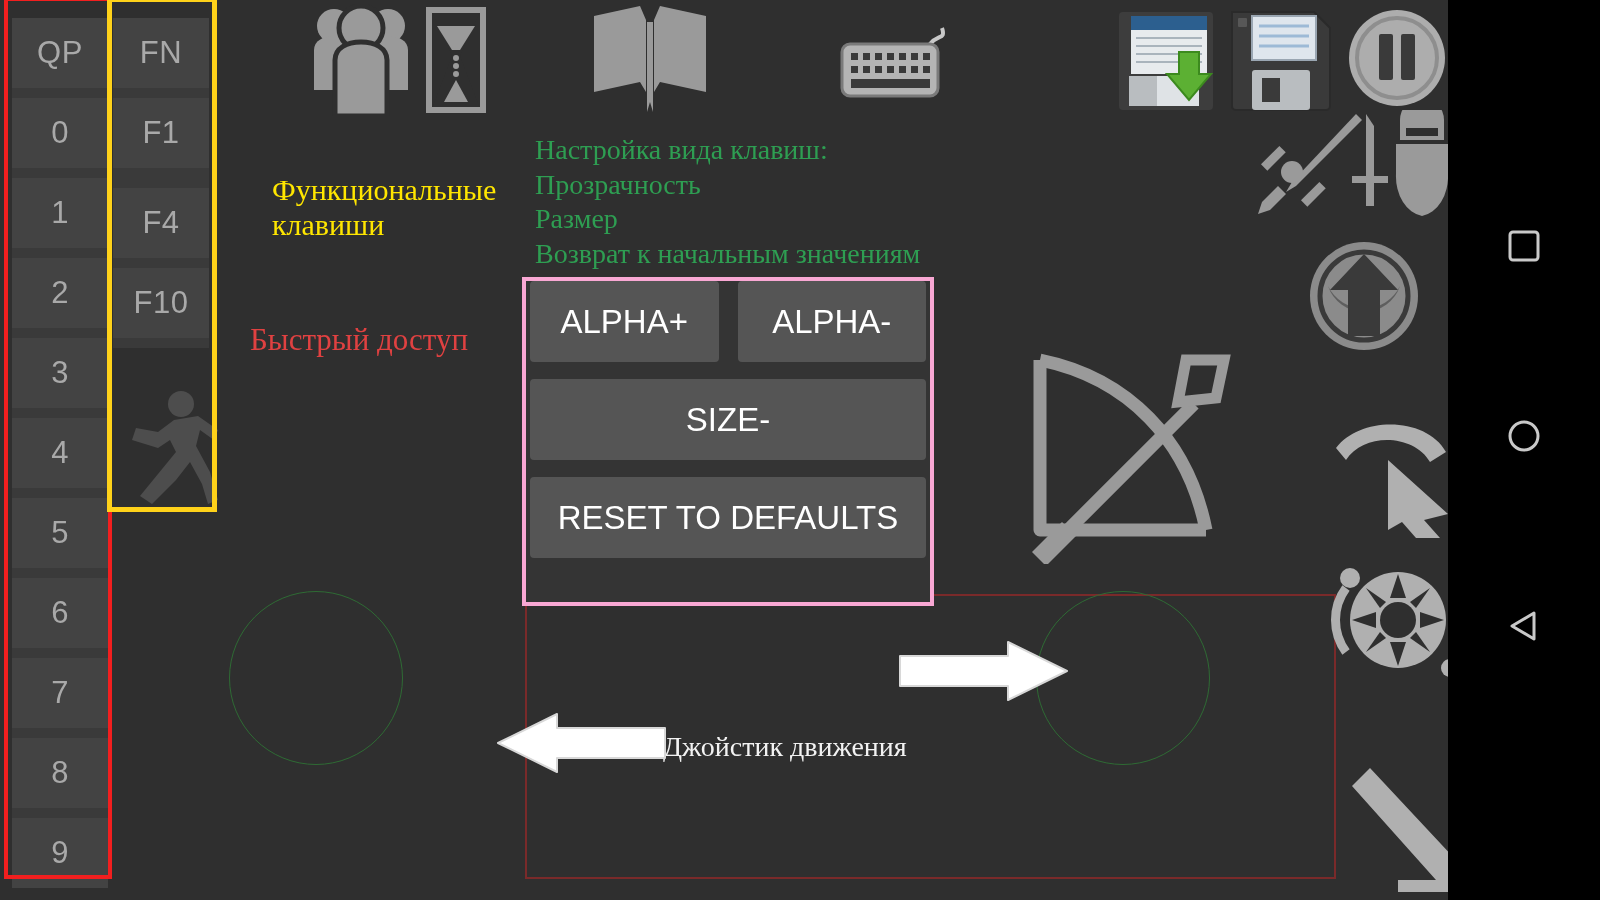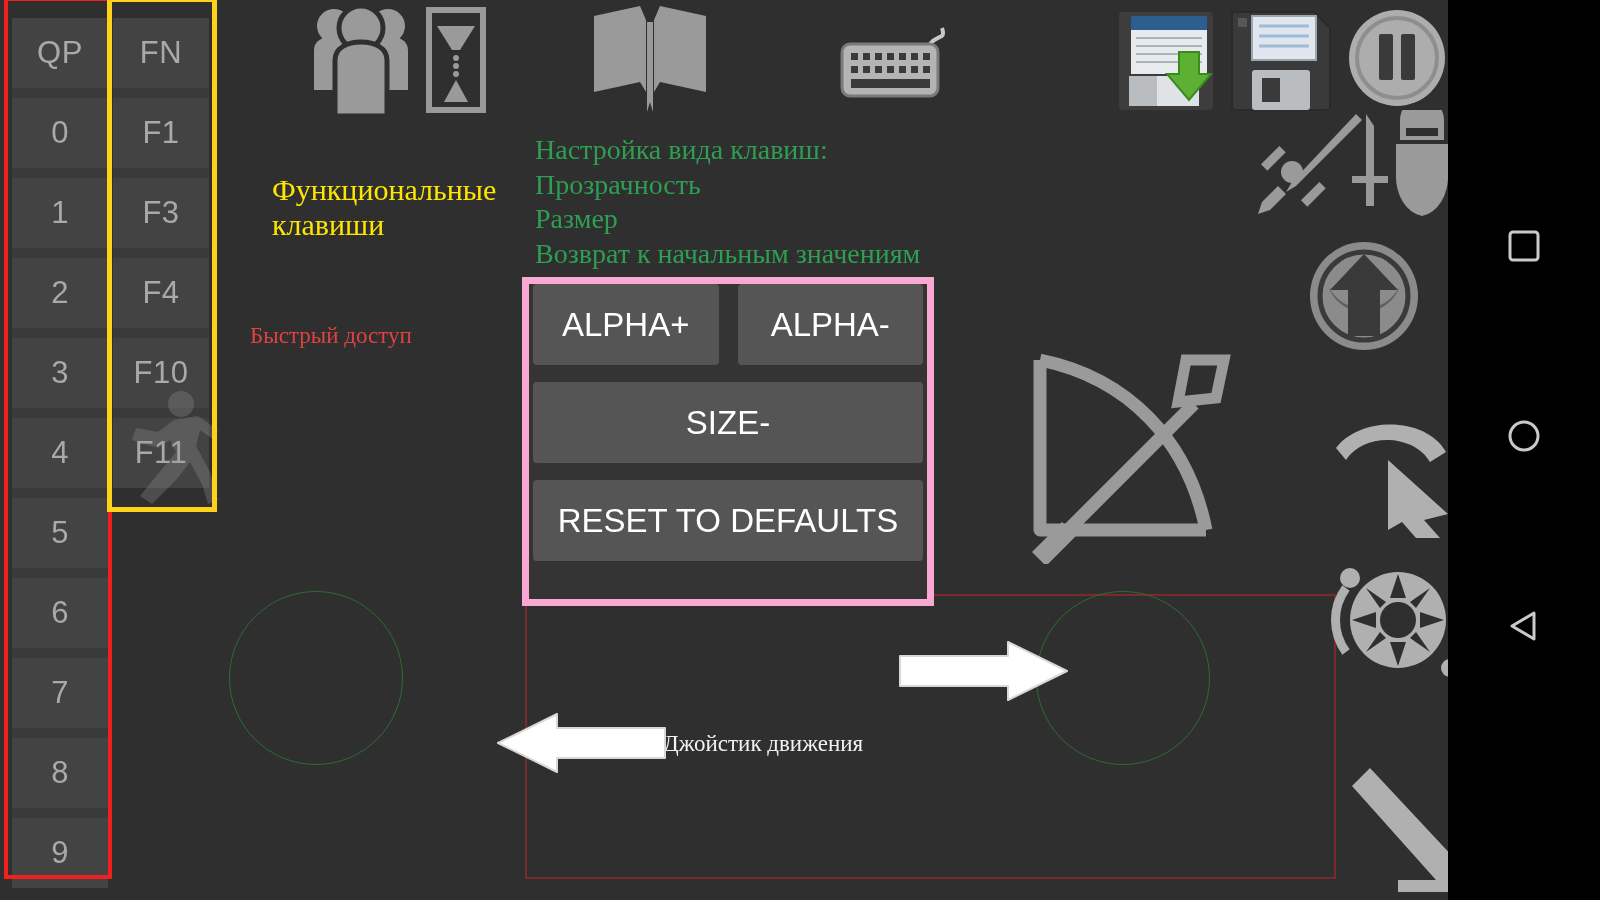--- a/index.html
+++ b/index.html
@@ -21,28 +21,28 @@
 
   
   .annbox{position:absolute;box-sizing:border-box;pointer-events:none;}
   #redbox{left:4px;top:-3px;width:108px;height:882px;border:4px solid #f21f1f;}
   #yellowbox{left:107px;top:-3px;width:110px;height:515px;border:5px solid #ffd21a;}
   #faintredbox{left:525px;top:594px;width:811px;height:285px;border:2px solid #7a2a2a;}
 
   
   .ann{position:absolute;font-family:"Liberation Serif",serif;white-space:pre-line;line-height:1.18;}
   #ann-func{left:272px;top:172px;color:#ffe600;font-size:30px;width:250px;}
-  #ann-quick{left:250px;top:322px;color:#e04141;font-size:23px;text-align:right;}
+  #ann-quick{left:250px;top:322px;color:#e04141;font-size:31px;text-align:right;}
   #ann-green{left:527px;top:133px;color:#2e9e52;font-size:28px;line-height:1.24;margin-left:8px;}
   #ann-look{left:653px;top:660px;color:#f2f2f2;font-size:28px;}
-  #ann-move{left:663px;top:730px;color:#f2f2f2;font-size:23px;}
+  #ann-move{left:663px;top:730px;color:#f2f2f2;font-size:28px;}
 
   
   #panel{position:absolute;left:522px;top:277px;width:412px;height:329px;
-         box-sizing:border-box;border:7px solid #f9a8d4;background:#343434;}
+         box-sizing:border-box;border:4px solid #f9a8d4;background:#343434;}
   #panel .prow{display:flex;gap:19px;padding:0 4px;}
   .pbtn{background:#555555;color:#fff;border:none;border-radius:4px;
         font-size:33px;font-weight:400;font-family:"Liberation Sans",sans-serif;
         height:81px;display:flex;align-items:center;justify-content:center;cursor:pointer;}
   .phalf{flex:1;}
   #panel .sp{height:17px;}
   #resetbtn{margin:0 4px;height:81px;width:calc(100% - 8px);font-size:33px;}
 
   
   .joy{position:absolute;border:1px solid #2e6b34;border-radius:50%;}
@@ -91,27 +91,25 @@
       <div class="key">8</div>
       <div class="keygap"></div>
       <div class="key">9</div>
     </div>
 
     <div id="fncol" class="keycol">
       <div class="key">FN</div>
       <div class="keygap"></div>
       <div class="key">F1</div>
       <div class="keygap"></div>
-      <div class="key">F3</div>
       <div class="keygap"></div>
       <div class="key">F4</div>
       <div class="keygap"></div>
       <div class="key">F10</div>
       <div class="keygap"></div>
-      <div class="key">F11</div>
     </div>
 
     <div class="ico" style="left:118px;top:388px;opacity:.28;">
       <svg width="100" height="120" viewBox="0 0 100 120">
         <g fill="#9a9a9a">
           <circle cx="63" cy="16" r="13"></circle>
           <path d="M56 32 L40 44 L18 40 L14 52 L40 60 L52 52 L58 64 L40 86 L22 108 L34 116 L58 92 L72 74 L84 96 L90 116 L100 112 L92 84 L78 58 L82 42 L96 52 L100 42 L80 28 Z"></path>
         </g>
       </svg>
     </div>

